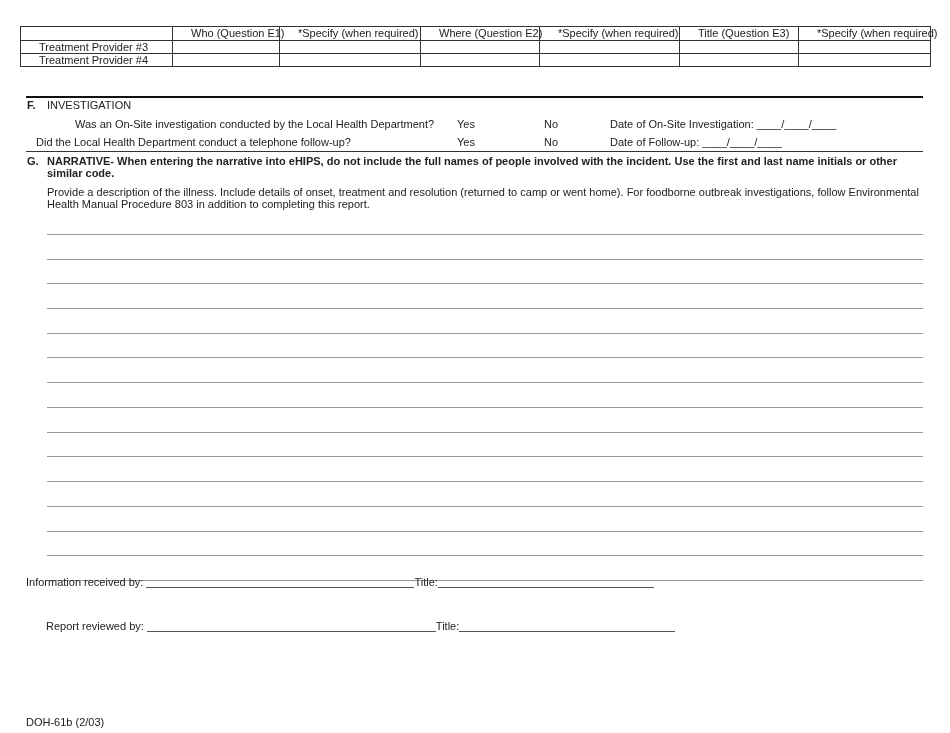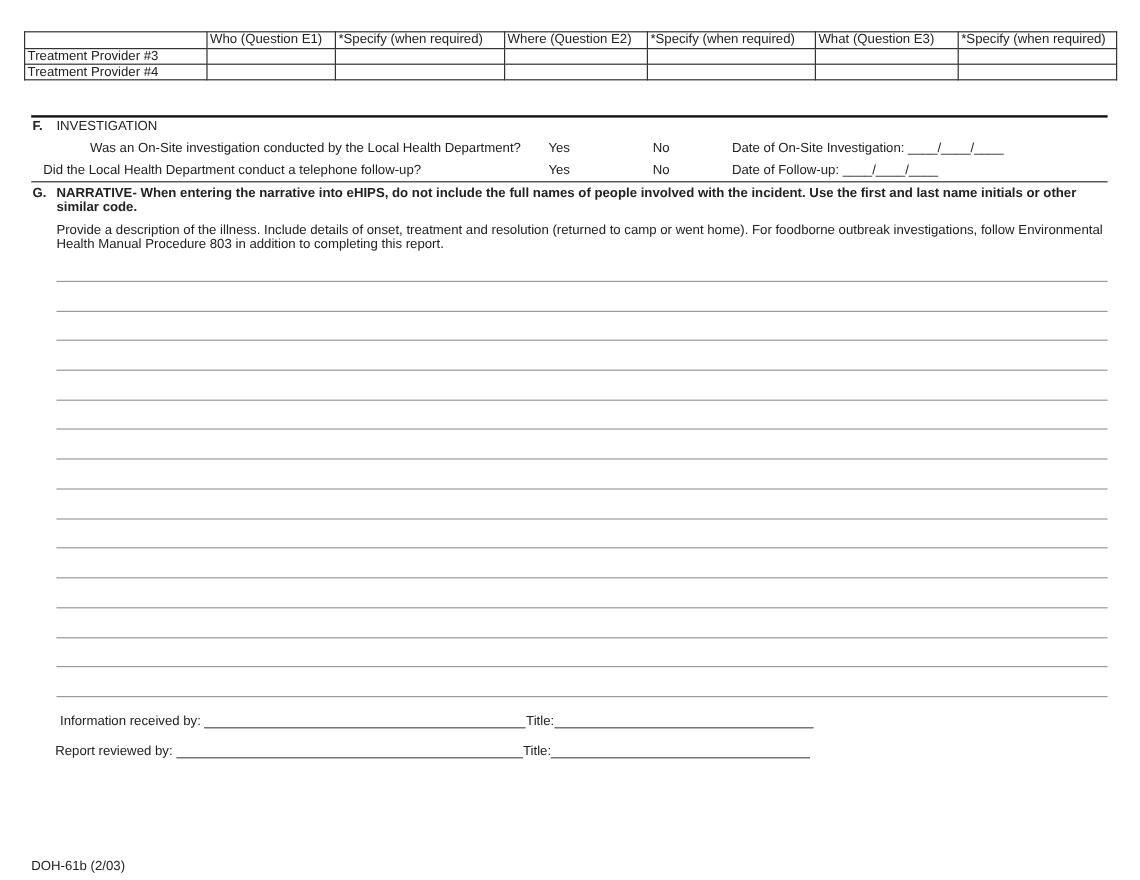--- a/index.html
+++ b/index.html
@@ -5,21 +5,21 @@
   * { box-sizing: border-box; margin: 0; padding: 0; }
   html, body { width: 950px; height: 733px; background: #ffffff; overflow: hidden; }
   body { position: relative; font-family: "Liberation Sans", sans-serif; font-size: 11px; color: #222; }
 
   .providers-table {
     position: absolute; left: 20px; top: 26px;
     border-collapse: collapse; table-layout: fixed; width: 910px;
   }
   .providers-table td, .providers-table th {
     border: 1px solid #333; height: 13px; font-weight: normal;
-    font-size: 11px; line-height: 11px; padding: 0 0 0 2px; text-align: left; white-space: nowrap;
+    font-size: 11px; line-height: 11px; padding: 0 0 0 18px; text-align: left; white-space: nowrap;
   }
   .providers-table th { height: 14px; }
 
   .rule-thick { position: absolute; left: 26px; width: 897px; border-top: 2px solid #111; }
   .rule-thin { position: absolute; left: 26px; width: 897px; border-top: 1px solid #333; }
 
   .sec-letter { position: absolute; left: 27px; font-weight: bold; }
   .sec-title { position: absolute; left: 47px; font-weight: normal; }
   .abs { position: absolute; white-space: nowrap; }
 
@@ -44,21 +44,21 @@
       <col style="width:119px">
       <col style="width:132px">
   </colgroup>
   <thead>
     <tr>
       <th></th>
       <th>Who (Question E1)</th>
       <th>*Specify (when required)</th>
       <th>Where (Question E2)</th>
       <th>*Specify  (when required)</th>
-      <th>What (Question E3)</th>
+      <th>Title (Question E3)</th>
       <th>*Specify (when required)</th>
     </tr>
   </thead>
   <tbody>
     <tr>
       <td>Treatment Provider #3</td>
       <td></td>
       <td></td>
       <td></td>
       <td></td>
@@ -109,21 +109,21 @@
   <div class="write-line" style="top:407px;"></div>
   <div class="write-line" style="top:432px;"></div>
   <div class="write-line" style="top:456px;"></div>
   <div class="write-line" style="top:481px;"></div>
   <div class="write-line" style="top:506px;"></div>
   <div class="write-line" style="top:531px;"></div>
   <div class="write-line" style="top:555px;"></div>
   <div class="write-line" style="top:580px;"></div>
 </div>
 
-<div class="sig-row" style="top:595px;margin-left:24px;">
+<div class="sig-row" style="top:576px;">
   <span>Information received by:</span>
   <span class="blank" style="width:268px; margin-left:3px;"></span>
   <span>Title:</span>
   <span class="blank" style="width:216px;"></span>
 </div>
 
 <div class="sig-row" style="top:620px;padding-left:20px;">
   <span>Report reviewed by:</span>
   <span class="blank" style="width:289px; margin-left:3px;"></span>
   <span>Title:</span>

